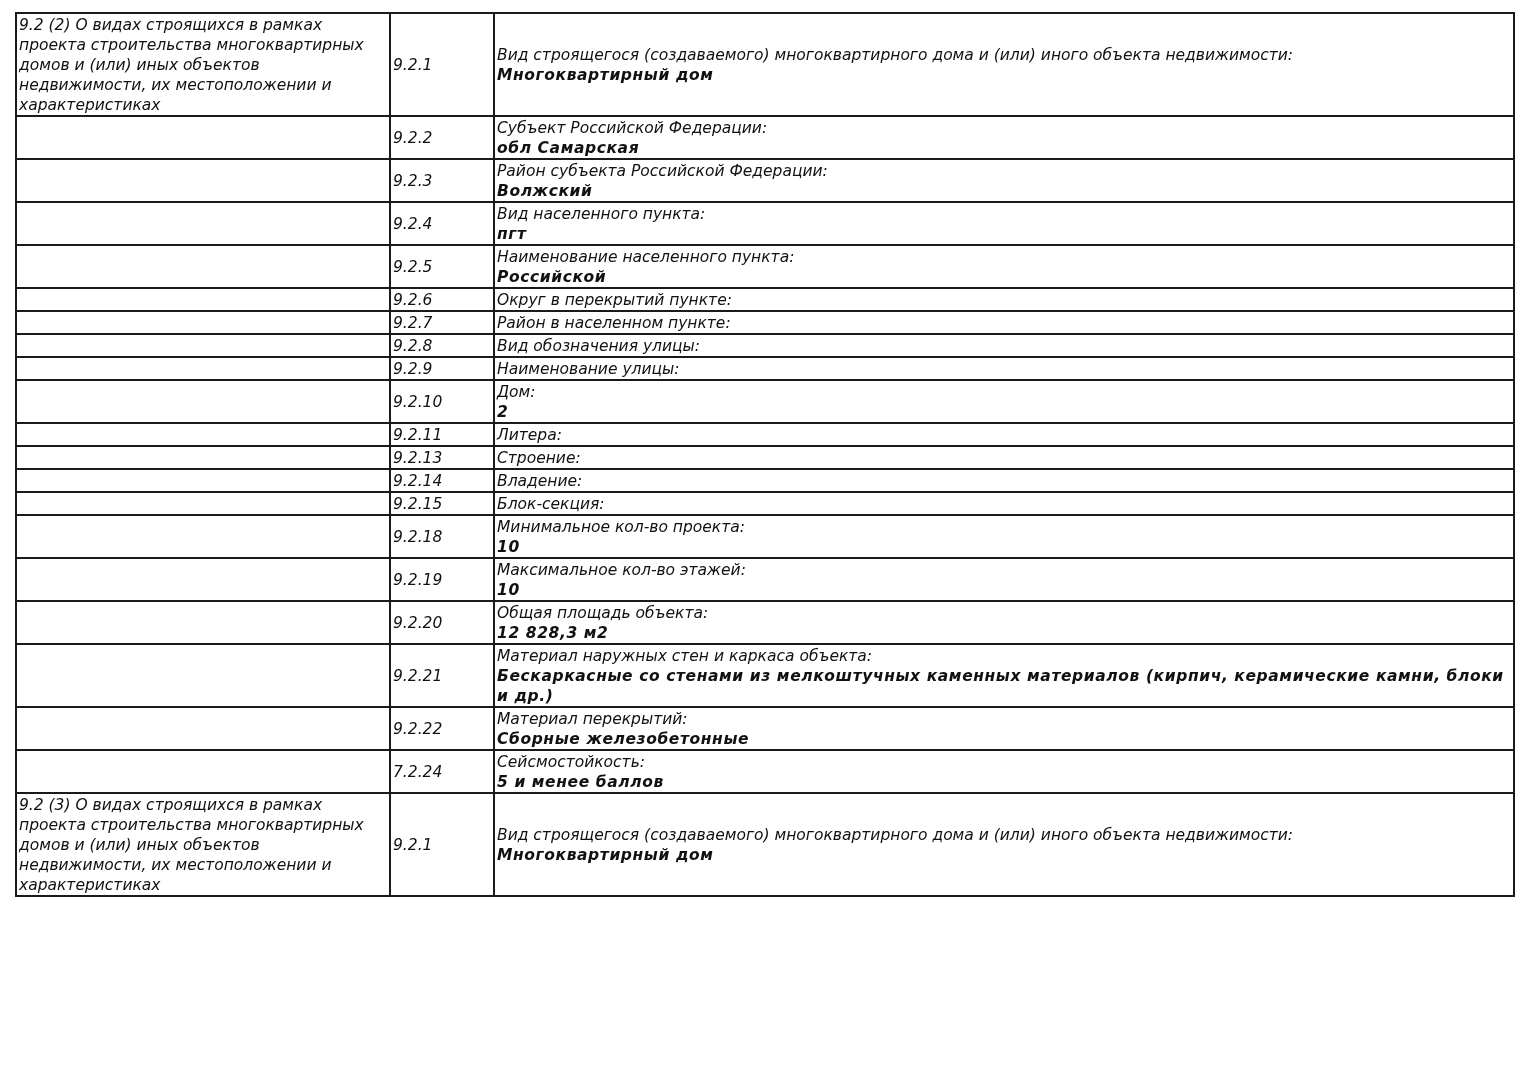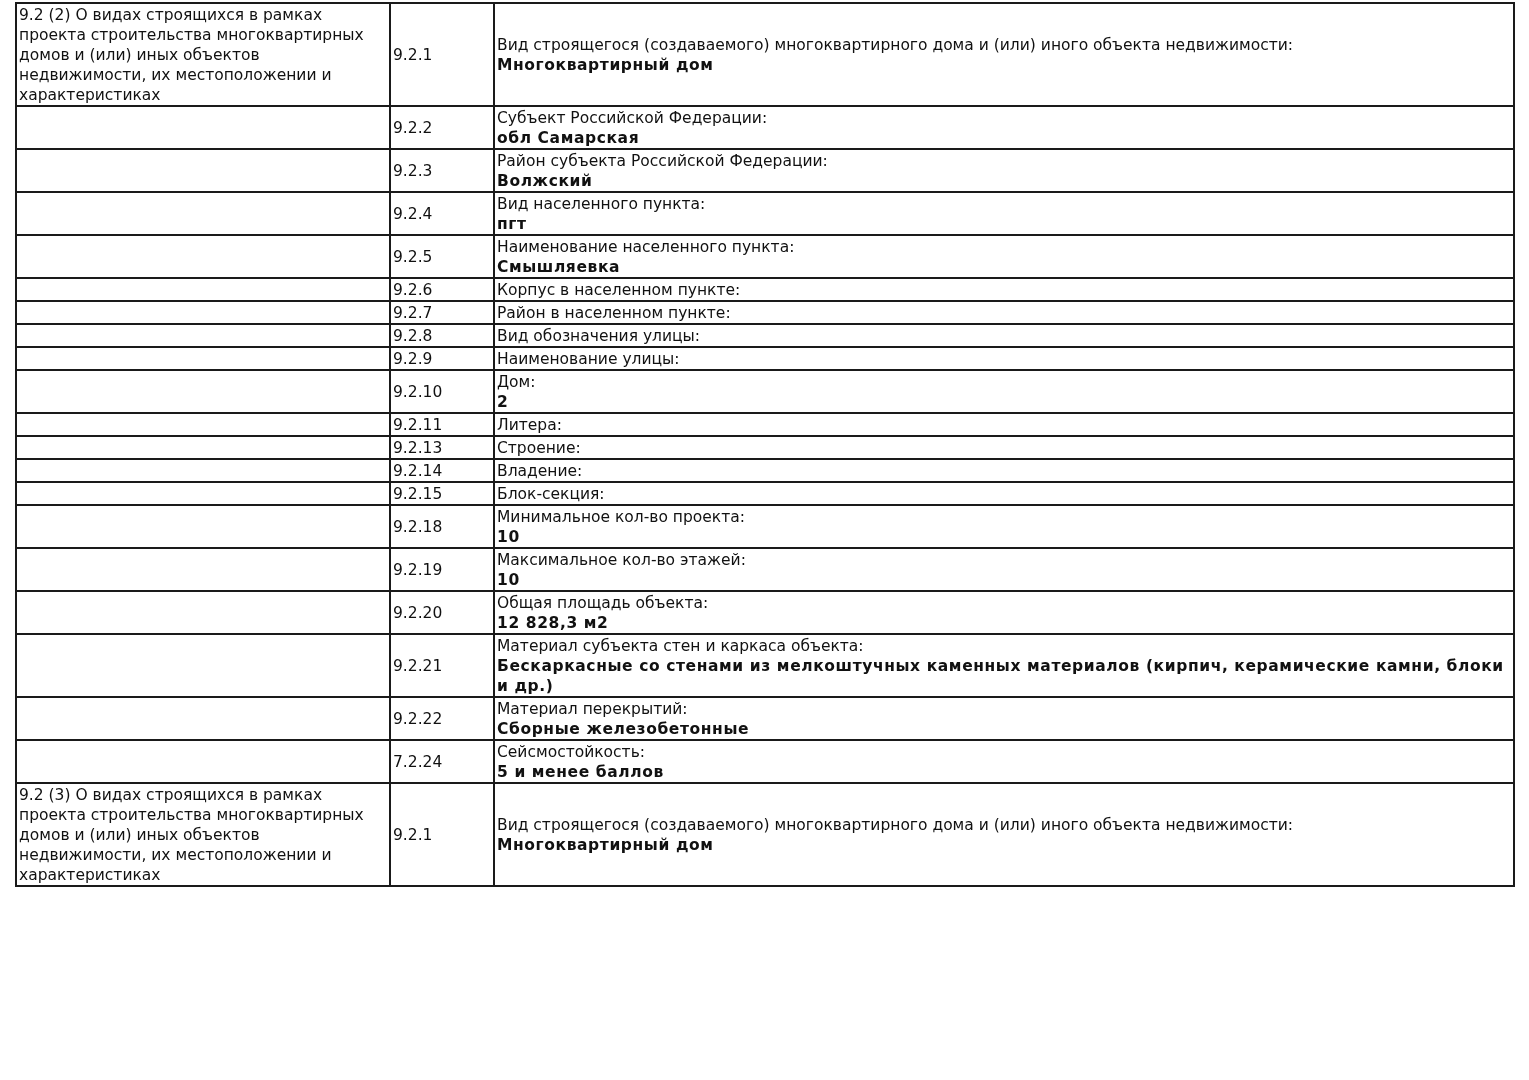--- a/index.html
+++ b/index.html
@@ -1,20 +1,20 @@
 <!DOCTYPE html>
 <html><head>
 <meta charset="utf-8">
 <style>
   html, body { margin: 0; padding: 0; background: #ffffff; }
   body { width: 1529px; height: 1080px; overflow: hidden; position: relative;
          font-family: "DejaVu Sans", sans-serif; color: #111; }
   table.doc {
-    position: absolute; left: 15px; top: 2px;
-    width: 1498px; border-collapse: collapse; table-layout: fixed;
+    position: absolute; left: 15px; top: 12px;
+    width: 1498px; border-collapse: collapse; table-layout: fixed; font-style: italic;
   }
   table.doc td {
     border: 2px solid #1a1a1a; padding: 0 2px; vertical-align: middle;
     font-size: 15.5px; line-height: 20px; overflow: hidden;
   }
   col.c1 { width: 374px; }
   col.c2 { width: 104px; }
   col.c3 { width: 1020px; }
   td.sec { vertical-align: top; padding-top: 1px; font-size: 15.5px; line-height: 20px; }
   .lbl { display: block; }
@@ -64,28 +64,28 @@
         <td>
           <span class="lbl">Вид населенного пункта:</span>
           <span class="val">пгт</span>
         </td>
       </tr>
       <tr class="h2">
         <td class="sec"></td>
         <td>9.2.5</td>
         <td>
           <span class="lbl">Наименование населенного пункта:</span>
-          <span class="val">Смышляевка</span>
+          <span class="val">Российской</span>
         </td>
       </tr>
       <tr class="h1">
         <td class="sec"></td>
         <td>9.2.6</td>
         <td>
-          <span class="lbl">Корпус в населенном пункте:</span>
+          <span class="lbl">Округ в перекрытий пункте:</span>
         </td>
       </tr>
       <tr class="h1">
         <td class="sec"></td>
         <td>9.2.7</td>
         <td>
           <span class="lbl">Район в населенном пункте:</span>
         </td>
       </tr>
       <tr class="h1">
@@ -159,21 +159,21 @@
         <td>9.2.20</td>
         <td>
           <span class="lbl">Общая площадь объекта:</span>
           <span class="val">12 828,3 м2</span>
         </td>
       </tr>
       <tr class="h3">
         <td class="sec"></td>
         <td>9.2.21</td>
         <td>
-          <span class="lbl">Материал субъекта стен и каркаса объекта:</span>
+          <span class="lbl">Материал наружных стен и каркаса объекта:</span>
           <span class="val">Бескаркасные со стенами из мелкоштучных каменных материалов (кирпич, керамические камни, блоки и др.)</span>
         </td>
       </tr>
       <tr class="h2">
         <td class="sec"></td>
         <td>9.2.22</td>
         <td>
           <span class="lbl">Материал перекрытий:</span>
           <span class="val">Сборные железобетонные</span>
         </td>

